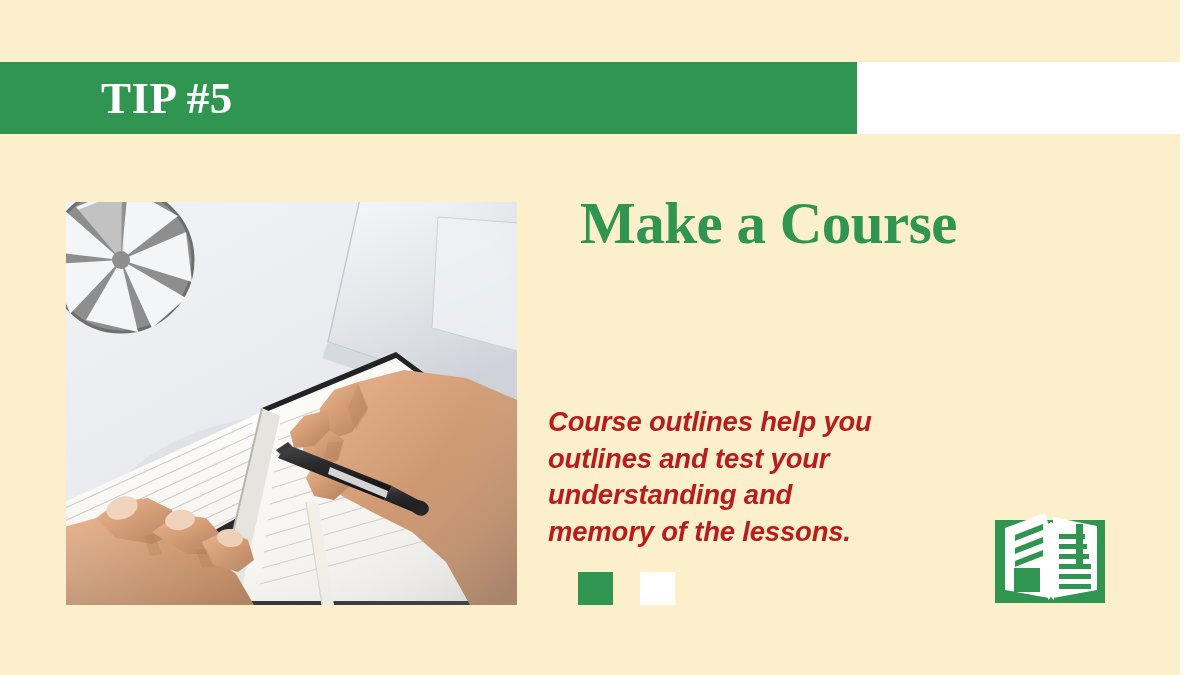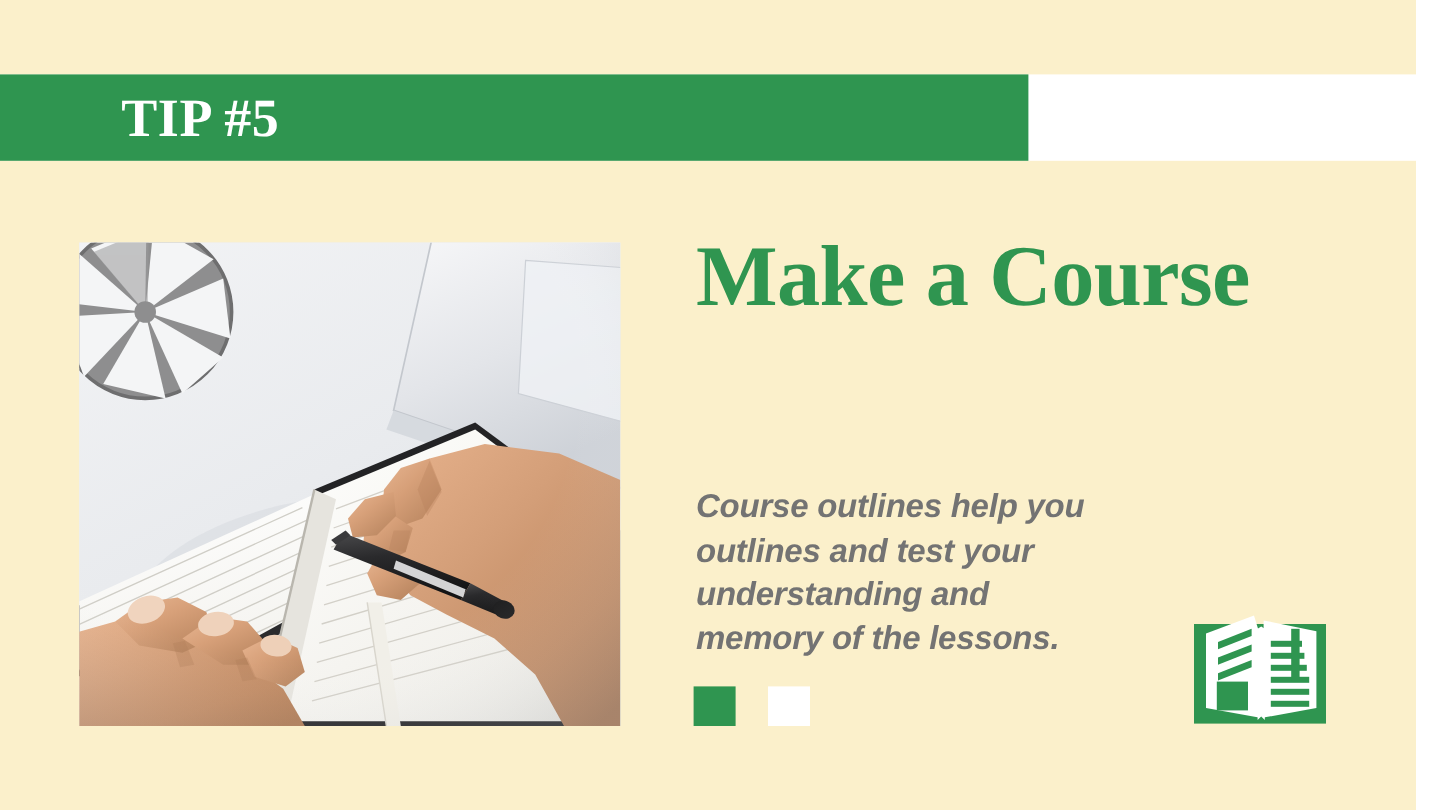--- a/index.html
+++ b/index.html
@@ -67,32 +67,32 @@
 
   
   #heading {
     position: absolute;
     left: 580px;
     top: 193px;
     width: 560px;
     color: #2F9550;
     font-family: "Liberation Serif", "DejaVu Serif", serif;
     font-weight: bold;
-    font-size: 72px;
+    font-size: 59px;
     line-height: 1.04;
     letter-spacing: -0.5px;
   }
   #heading .hl { display: block; white-space: nowrap; }
 
   #body-copy {
     position: absolute;
-    left: 580px;
+    left: 548px;
     top: 404px;
     width: 420px;
-    color: #737373;
+    color: #b91c1c;
     font-family: "Liberation Sans", sans-serif;
     font-style: italic;
     font-weight: bold;
     font-size: 27.5px;
     line-height: 1.33;
     letter-spacing: -0.2px;
   }
   #body-copy .bl { display: block; white-space: nowrap; }
 
   

